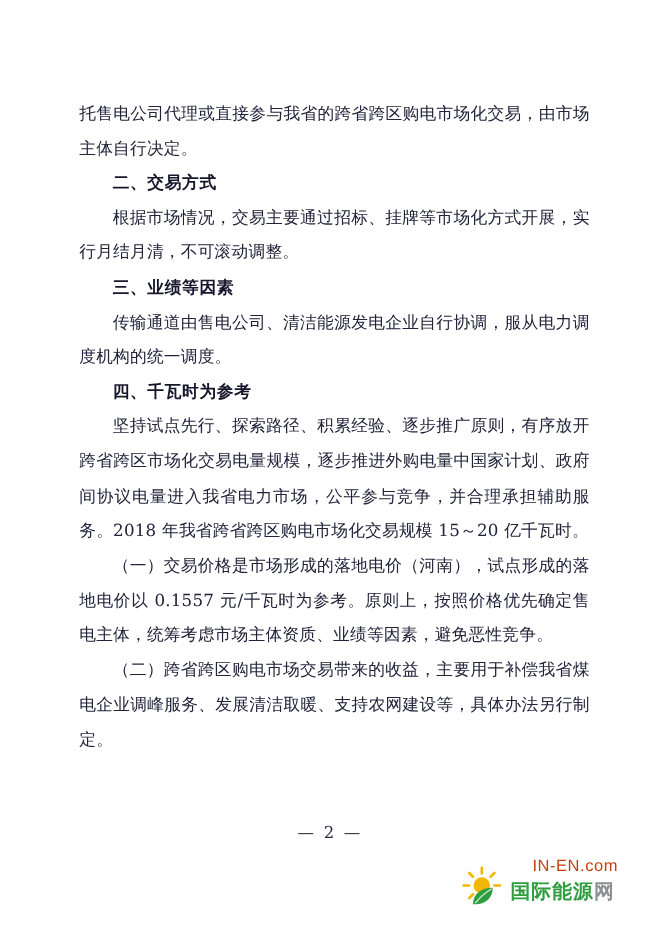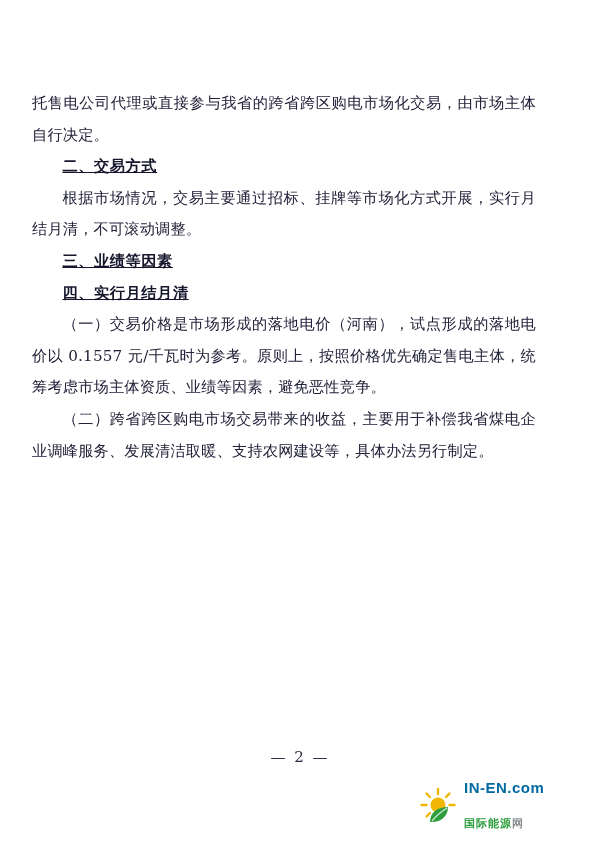--- a/index.html
+++ b/index.html
@@ -14,21 +14,21 @@
     color: #1a1a2e;
     position: relative;
     overflow: hidden;
   }
   .page {
     position: absolute;
     top: 0; left: 0;
     width: 600px;
     height: 848px;
     box-sizing: border-box;
-    padding: 88px 64px 0 32px;
+    padding: 88px 64px 0 72px;
   }
   .doc-body {
     font-size: 15.2px;
     line-height: 2.08;
     color: #22223a;
     letter-spacing: 0.2px;
     text-align: justify;
     text-justify: inter-ideograph;
   }
   .para {
@@ -37,21 +37,20 @@
   }
   .para.cont {
     text-indent: 0;
   }
   .heading {
     margin: 0;
     text-indent: 2em;
     font-weight: bold;
     letter-spacing: 0.6px;
     color: #15152b;
-    text-decoration: underline;
   }
   .page-number {
     position: absolute;
     left: 0;
     right: 0;
     top: 748px;
     text-align: center;
     font-size: 15px;
     color: #2a2a40;
     letter-spacing: 2px;
@@ -74,49 +73,52 @@
   }
   .wm-text {
     position: absolute;
     left: 52px;
     top: 4px;
     width: 116px;
   }
   .wm-en {
     font-family: "Liberation Sans", sans-serif;
     font-size: 15px;
-    font-weight: bold;
-    color: #0369a1;
+    font-weight: normal;
+    color: #c2410c;
     letter-spacing: 0.5px;
     line-height: 1.1;
+    margin-left: 20px;
   }
   .wm-cn {
     font-family: "Liberation Sans", sans-serif;
-    font-size: 11px;
+    font-size: 18px;
     font-weight: bold;
     color: #2f9e3f;
     letter-spacing: 1px;
     line-height: 1.2;
-    margin-top: 20px;
+    margin-top: 3px;
   }
   .wm-cn .gray {
     color: #8a8f93;
   }
 </style>
 </head>
 <body>
 
 <div class="page">
 
   <div class="doc-body">
     <p class="para cont">托售电公司代理或直接参与我省的跨省跨区购电市场化交易，由市场主体自行决定。</p>
     <p class="heading">二、交易方式</p>
     <p class="para">根据市场情况，交易主要通过招标、挂牌等市场化方式开展，实行月结月清，不可滚动调整。</p>
     <p class="heading">三、业绩等因素</p>
-    <p class="heading">四、实行月结月清</p>
+    <p class="para">传输通道由售电公司、清洁能源发电企业自行协调，服从电力调度机构的统一调度。</p>
+    <p class="heading">四、千瓦时为参考</p>
+    <p class="para">坚持试点先行、探索路径、积累经验、逐步推广原则，有序放开跨省跨区市场化交易电量规模，逐步推进外购电量中国家计划、政府间协议电量进入我省电力市场，公平参与竞争，并合理承担辅助服务。2018 年我省跨省跨区购电市场化交易规模 15～20 亿千瓦时。</p>
     <p class="para">（一）交易价格是市场形成的落地电价（河南），试点形成的落地电价以 0.1557 元/千瓦时为参考。原则上，按照价格优先确定售电主体，统筹考虑市场主体资质、业绩等因素，避免恶性竞争。</p>
     <p class="para">（二）跨省跨区购电市场交易带来的收益，主要用于补偿我省煤电企业调峰服务、发展清洁取暖、支持农网建设等，具体办法另行制定。</p>
   </div>
 
   <div class="page-number">— 2 —</div>
 
   <div class="watermark">
     <div class="wm-sun">
       <svg viewBox="0 0 40 40" width="40" height="40">
         <g fill="#f2b705">

